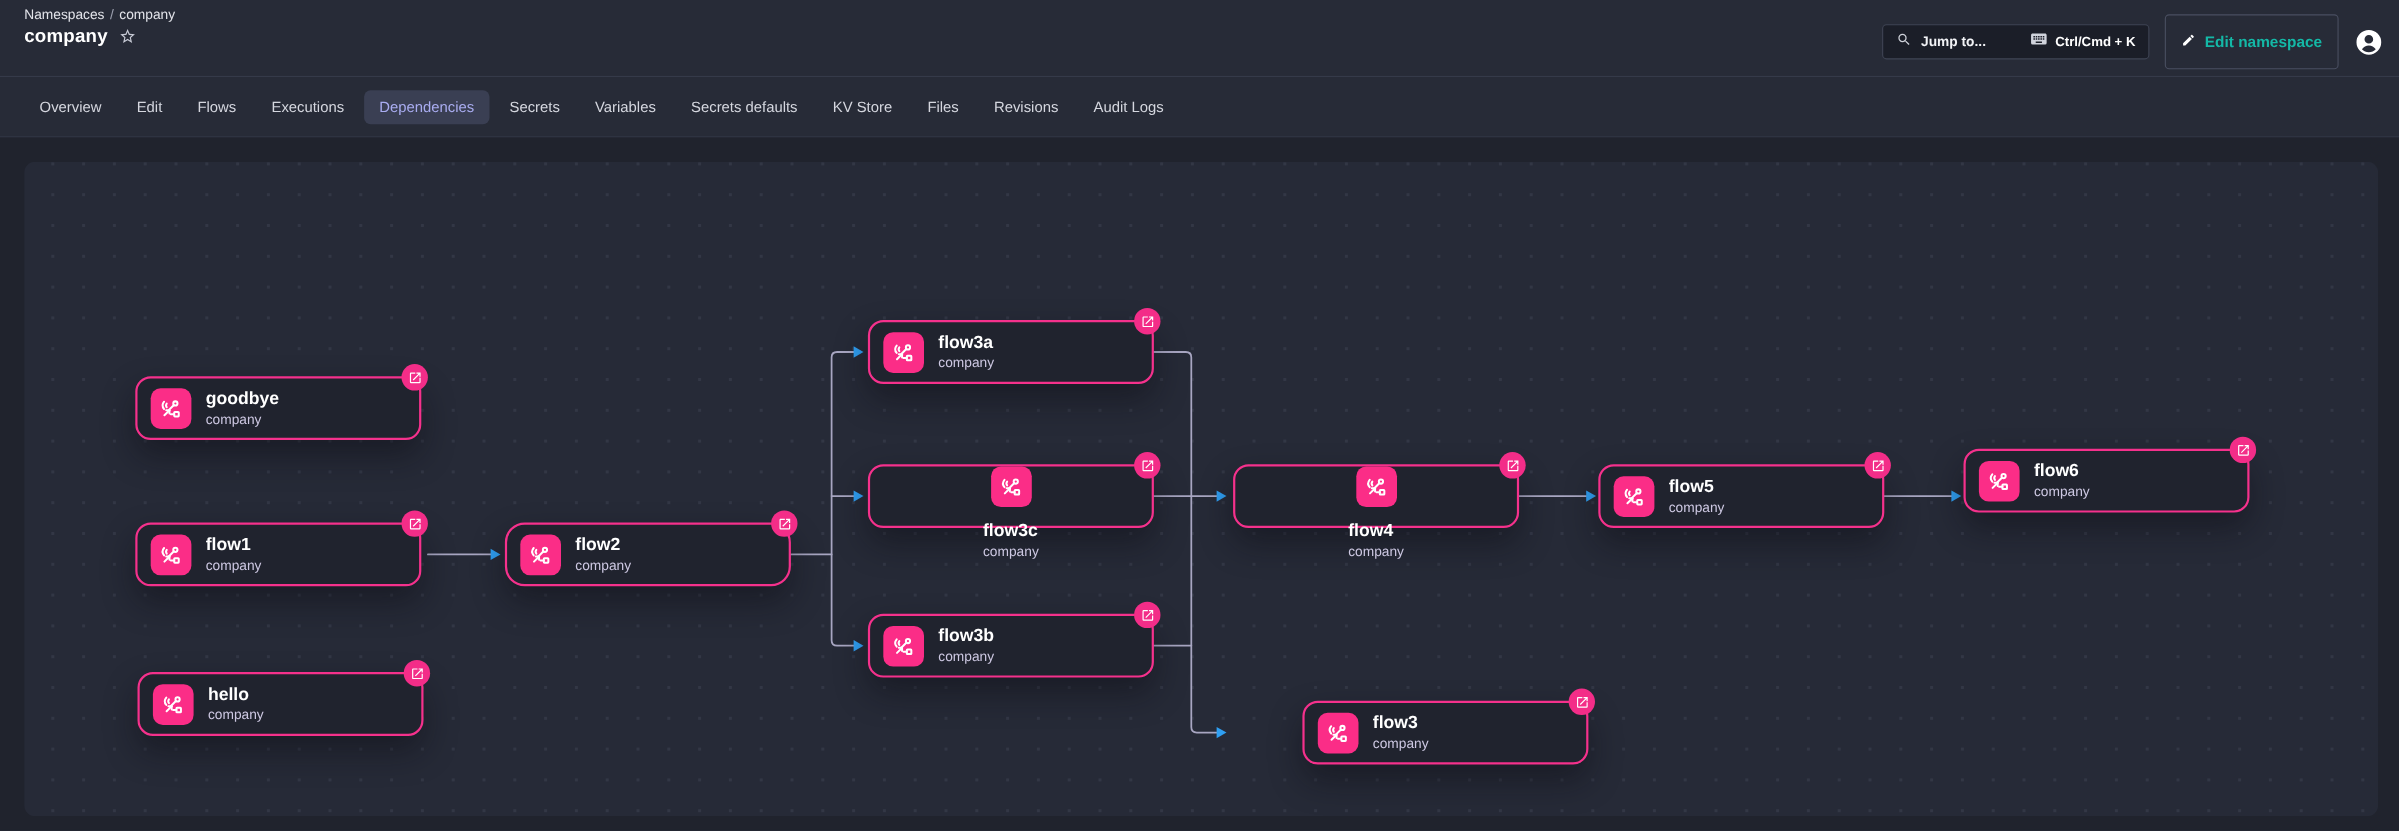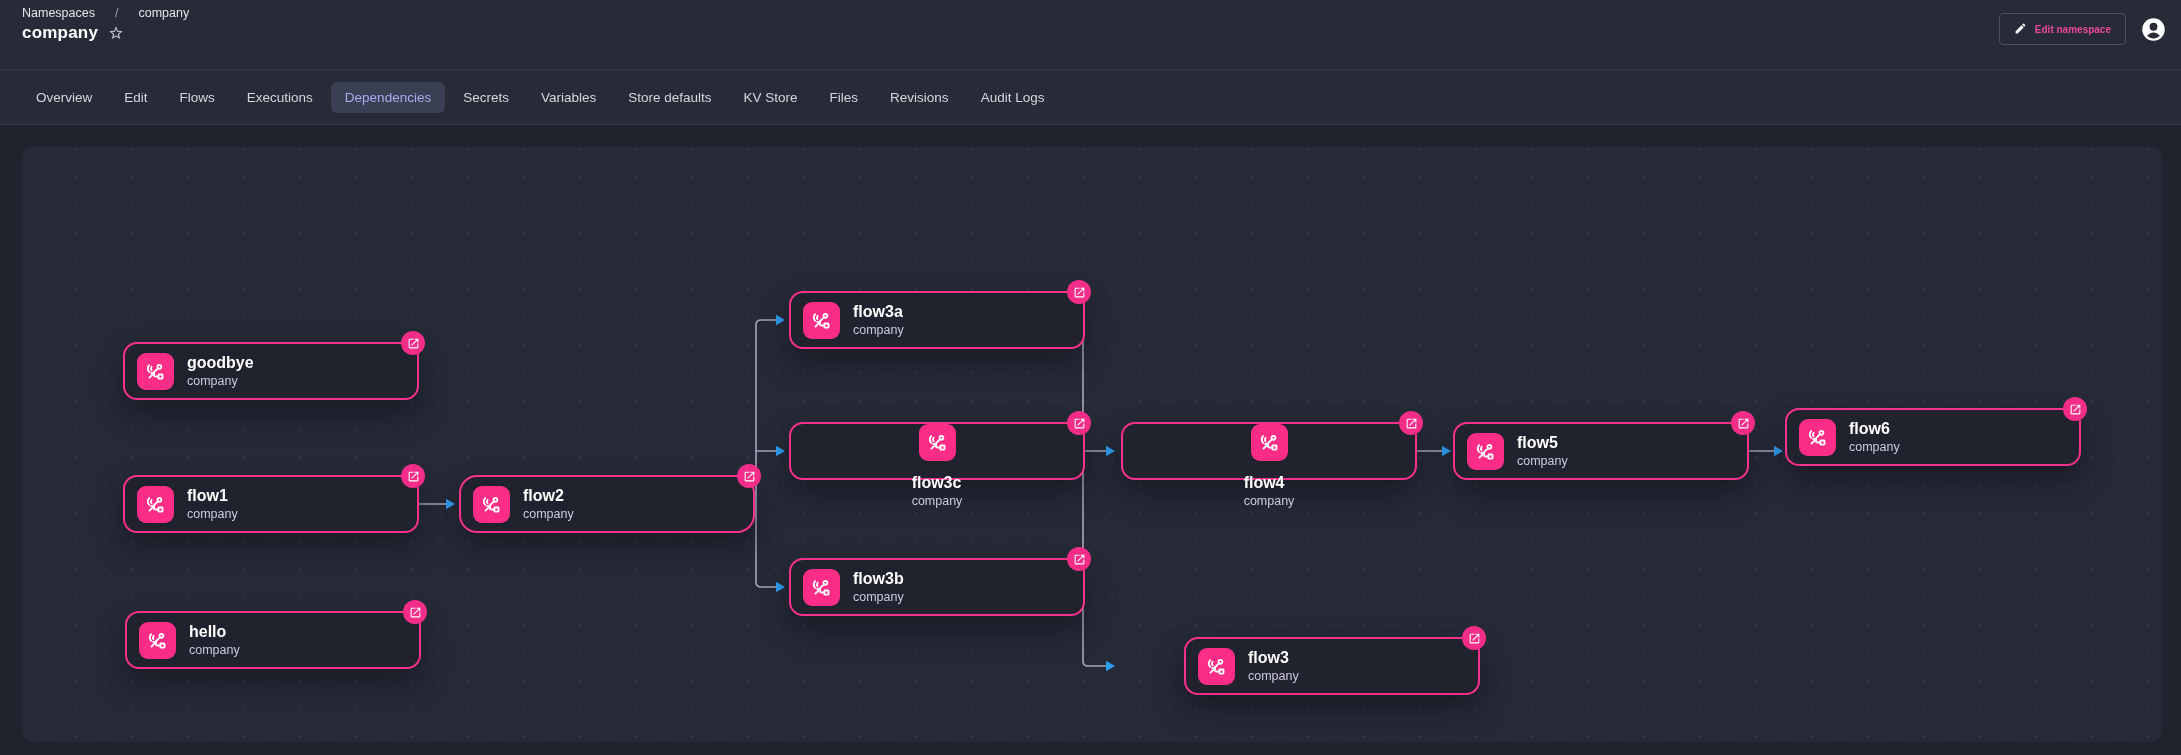--- a/index.html
+++ b/index.html
@@ -11,39 +11,39 @@
     -webkit-font-smoothing:antialiased;
   }
   
   .header {
     height:70px; background:#272b37;
     border-bottom:1px solid #353a49;
     display:flex; align-items:flex-start; justify-content:space-between;
     padding:6px 14px 0 22px;
   }
   .header-left { padding-top:0; }
-  .breadcrumb { font-size:12.5px; color:#e3e4ea; display:flex; gap:20px; align-items:center; }
+  .breadcrumb { font-size:12.5px; color:#e3e4ea; display:flex; gap:5px; align-items:center; }
   .breadcrumb .sep { color:#9da1b0; }
   .breadcrumb a { color:#e3e4ea; text-decoration:none; }
   .title-row { display:flex; align-items:center; gap:10px; margin-top:3px; }
   .page-title { font-size:17px; font-weight:bold; color:#ffffff; letter-spacing:.2px; }
   .star-icon svg { display:block; }
   .header-right { display:flex; align-items:center; gap:14px; padding-top:7px; }
   .jump-pill {
     height:32px; display:flex; align-items:center; gap:8px;
     background:#1b1e28; border:1px solid #3f4454; border-radius:4px;
     padding:0 12px; min-width:243px; cursor:pointer;
   }
   .jump-text { font-size:12.5px; font-weight:600; color:#f2f3f6; margin-right:28px; }
   .shortcut { display:flex; align-items:center; gap:6px; margin-left:auto; }
   .shortcut-text { font-size:12px; font-weight:bold; color:#ffffff; white-space:nowrap; }
   .edit-ns-btn {
-    height:32px; display:flex; align-items:center; gap:8px;
+    height:50px; display:flex; align-items:center; gap:8px;
     background:transparent; border:1px solid #4a4f61; border-radius:4px;
-    padding:0 14px; color:#ec4899; font-size:10px; font-weight:600; cursor:pointer;
+    padding:0 14px; color:#14b8a6; font-size:14px; font-weight:600; cursor:pointer;
     font-family:"Liberation Sans", sans-serif;
   }
   .avatar { width:27px; height:27px; display:flex; align-items:center; justify-content:center; cursor:pointer; }
   
   .tabbar {
     height:55px; background:#272b37; border-bottom:1px solid #343949;
     display:flex; align-items:center; gap:4px; padding:0 22px;
   }
   .tab {
     font-size:13.5px; color:#d5d7df; padding:8px 14px; border-radius:6px;
@@ -56,21 +56,21 @@
   .content { position:relative; width:100%; height:629px; background:#20232d; }
   .canvas {
     position:absolute; left:22px; top:22px; width:2140px; height:595px;
     background:#262a37; border-radius:10px; overflow:hidden;
     background-image:radial-gradient(circle, #40455579 1.3px, transparent 1.5px);
     background-size:28px 28px; background-position:12px 16px;
   }
   .edges-svg { position:absolute; inset:0; }
   
   .node {
-    position:absolute; width:296px; height:58px;
+    position:absolute; width:260px; height:58px;
     background:#20232e; border:2px solid #f5318c; border-radius:14px;
     display:flex; align-items:center; gap:13px; padding:0 12px;
     box-shadow:0 14px 30px rgba(10,10,18,.45); cursor:pointer;
   }
   .node-icon {
     width:37px; height:37px; border-radius:9px; background:#fb2d87;
     display:flex; align-items:center; justify-content:center; flex:0 0 auto;
   }
   .node-texts { display:flex; flex-direction:column; line-height:1.15; }
   .node-title { font-size:16px; font-weight:bold; color:#ffffff; }
@@ -94,20 +94,36 @@
     <div class="title-row">
       <span class="page-title">company</span>
       <span class="star-icon">
         <svg width="16" height="16" viewBox="0 0 24 24" fill="#c6c9d4">
             <path d="M12,15.39L8.24,17.66L9.23,13.38L5.91,10.5L10.29,10.13L12,6.09L13.71,10.13L18.09,10.5L14.77,13.38L15.76,17.66M22,9.24L14.81,8.63L12,2L9.19,8.63L2,9.24L7.45,13.97L5.82,21L12,17.27L18.18,21L16.54,13.97L22,9.24Z"></path>
           </svg>
       </span>
     </div>
   </div>
   <div class="header-right">
+    <div class="jump-pill">
+      <span>
+        <svg width="14" height="14" viewBox="0 0 24 24" fill="#cfd2da">
+            <path d="M9.5,3A6.5,6.5 0 0,1 16,9.5C16,11.11 15.41,12.59 14.44,13.73L14.71,14H15.5L20.5,19L19,20.5L14,15.5V14.71L13.73,14.44C12.59,15.41 11.11,16 9.5,16A6.5,6.5 0 0,1 3,9.5A6.5,6.5 0 0,1 9.5,3M9.5,5C7,5 5,7 5,9.5C5,12 7,14 9.5,14C12,14 14,12 14,9.5C14,7 12,5 9.5,5Z"></path>
+          </svg>
+      </span>
+      <span class="jump-text">Jump to...</span>
+      <span class="shortcut">
+        <span>
+          <svg width="17" height="17" viewBox="0 0 24 24" fill="#d0d3dc">
+              <path d="M19,10H17V8H19M19,13H17V11H19M16,10H14V8H16M16,13H14V11H16M16,17H8V15H16M7,10H5V8H7M7,13H5V11H7M8,11H10V13H8M8,8H10V10H8M11,11H13V13H11M11,8H13V10H11M20,5H4C2.89,5 2,5.89 2,7V17A2,2 0 0,0 4,19H20A2,2 0 0,0 22,17V7C22,5.89 21.1,5 20,5Z"></path>
+            </svg>
+        </span>
+        <span class="shortcut-text">Ctrl/Cmd + K</span>
+      </span>
+    </div>
     <button class="edit-ns-btn">
       <span>
         <svg width="13" height="13" viewBox="0 0 24 24" fill="#ffffff">
             <path d="M20.71,7.04C21.1,6.65 21.1,6 20.71,5.63L18.37,3.29C18,2.9 17.35,2.9 16.96,3.29L15.12,5.12L18.87,8.87M3,17.25V21H6.75L17.81,9.93L14.06,6.18L3,17.25Z"></path>
           </svg>
       </span>
       <span>Edit namespace</span>
     </button>
     <span class="avatar">
       <svg width="27" height="27" viewBox="0 0 24 24" fill="#ffffff">
@@ -118,21 +134,21 @@
 </div>
 
 <div class="tabbar" id="tabbar">
     <button class="tab">Overview</button>
     <button class="tab">Edit</button>
     <button class="tab">Flows</button>
     <button class="tab">Executions</button>
     <button class="tab active">Dependencies</button>
     <button class="tab">Secrets</button>
     <button class="tab">Variables</button>
-    <button class="tab">Store defaults</button>
+    <button class="tab">Secrets defaults</button>
     <button class="tab">KV Store</button>
     <button class="tab">Files</button>
     <button class="tab">Revisions</button>
     <button class="tab">Audit Logs</button>
   </div>
 
 <div class="content">
   <div class="canvas" id="canvas">
     <svg class="edges-svg" id="edges" width="2140" height="595">
         <path d="M367 357 H429" stroke="#a8a6c2" stroke-width="1.6" fill="none" stroke-linecap="round"></path>

